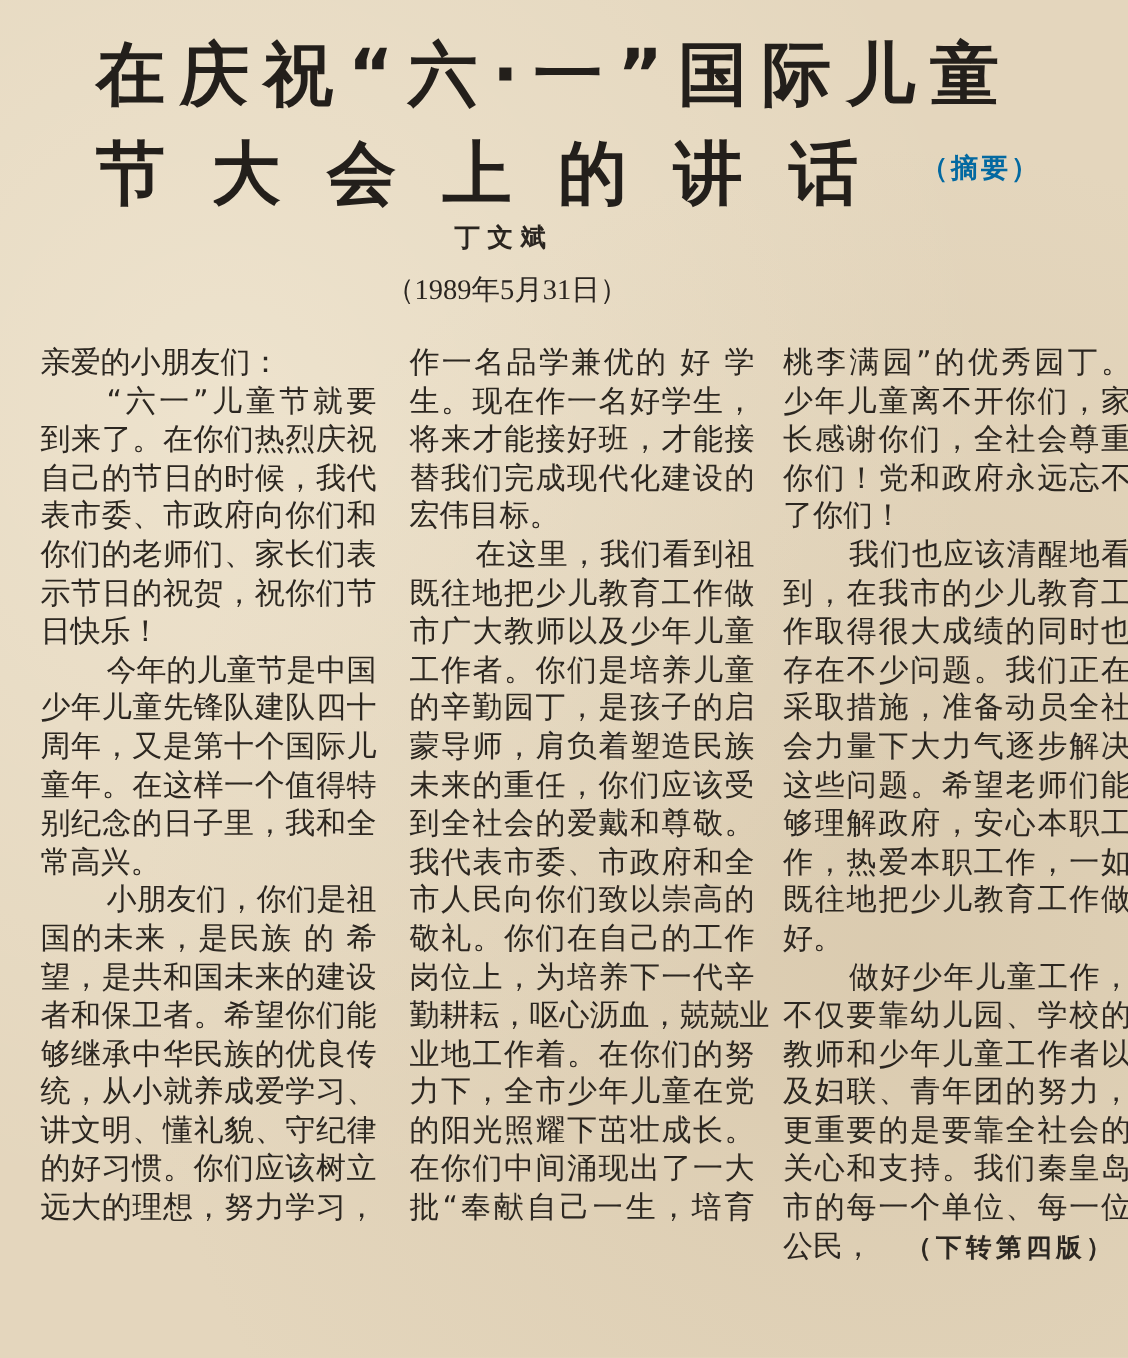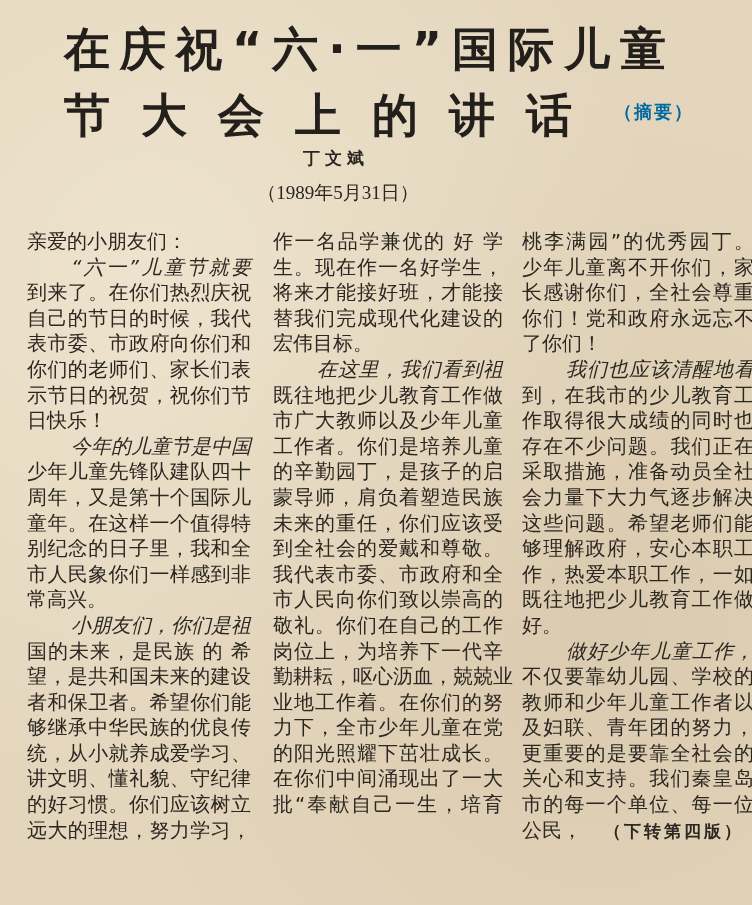--- a/index.html
+++ b/index.html
@@ -97,21 +97,20 @@
       white-space: nowrap;
       height: 25.6px;
       text-align: justify;
       text-align-last: justify;
     }
     .line.last {
       text-align-last: left;
     }
     .line.indent {
       padding-left: 44px;
-      font-style: italic;
     }
     .continue-note {
       font-weight: bold;
       font-size: 17px;
       letter-spacing: 3px;
       margin-left: 22px;
       margin-top: 28px;
     }
   </style>
 </head>
@@ -134,21 +133,20 @@
       <span class="line">自己的节日的时候，我代</span>
       <span class="line">表市委、市政府向你们和</span>
       <span class="line">你们的老师们、家长们表</span>
       <span class="line">示节日的祝贺，祝你们节</span>
       <span class="line last">日快乐！</span>
       <span class="line indent">今年的儿童节是中国</span>
       <span class="line">少年儿童先锋队建队四十</span>
       <span class="line">周年，又是第十个国际儿</span>
       <span class="line">童年。在这样一个值得特</span>
       <span class="line">别纪念的日子里，我和全</span>
-      <span class="line">市人民象你们一样感到非</span>
       <span class="line last">常高兴。</span>
       <span class="line indent">小朋友们，你们是祖</span>
       <span class="line">国的未来，是民族 的 希</span>
       <span class="line">望，是共和国未来的建设</span>
       <span class="line">者和保卫者。希望你们能</span>
       <span class="line">够继承中华民族的优良传</span>
       <span class="line">统，从小就养成爱学习、</span>
       <span class="line">讲文明、懂礼貌、守纪律</span>
       <span class="line">的好习惯。你们应该树立</span>
       <span class="line">远大的理想，努力学习，</span>

